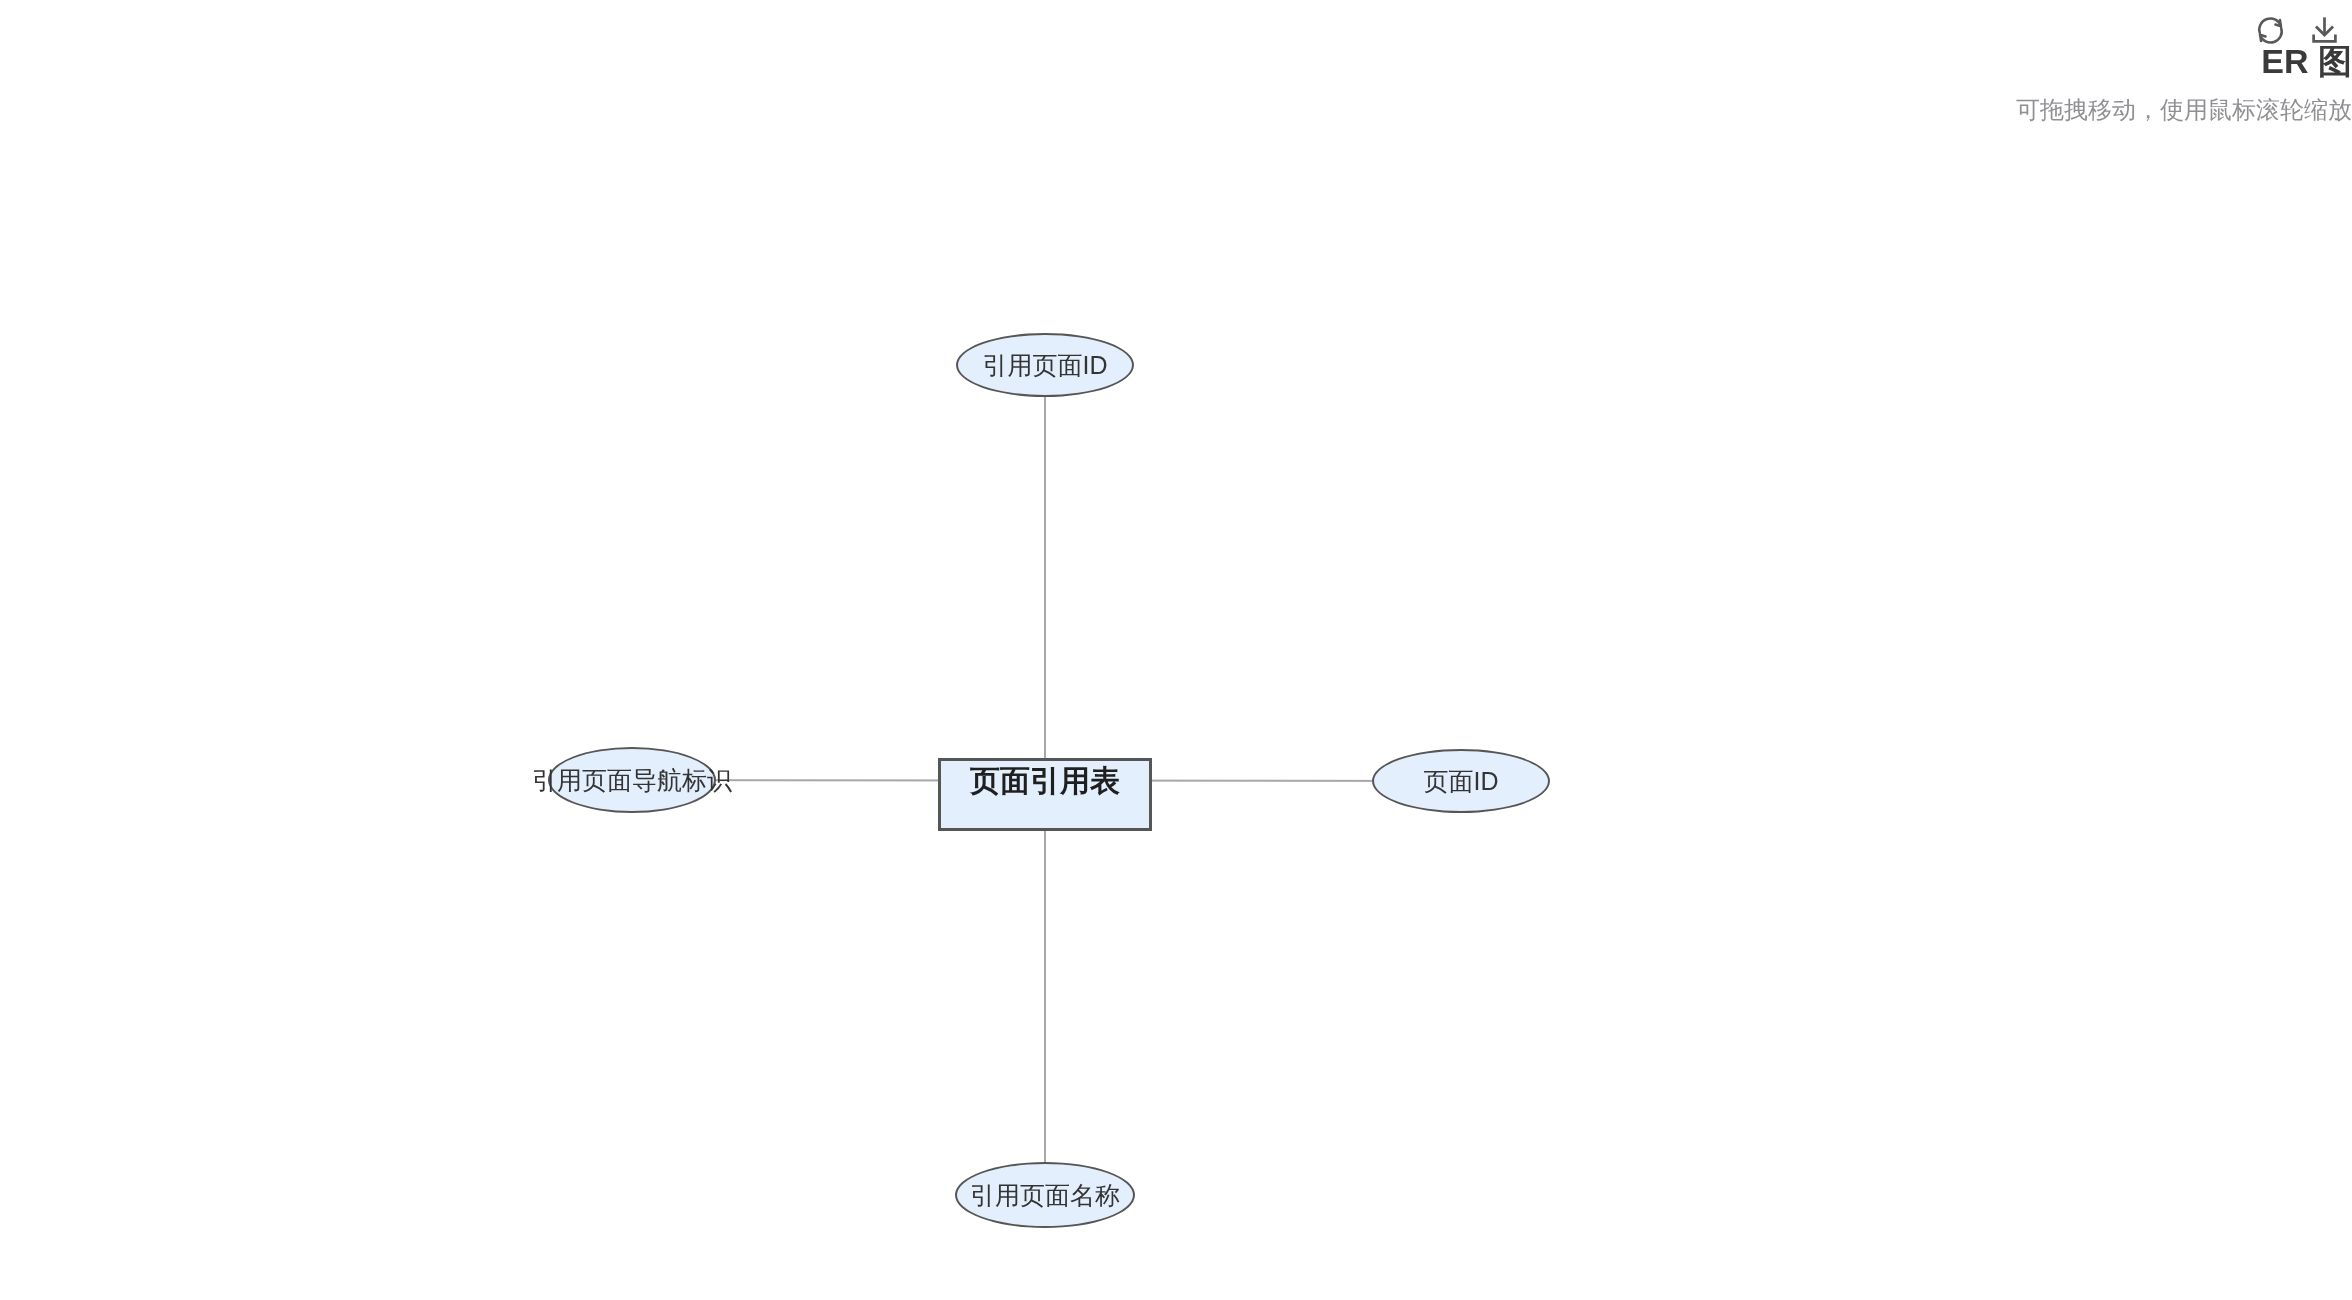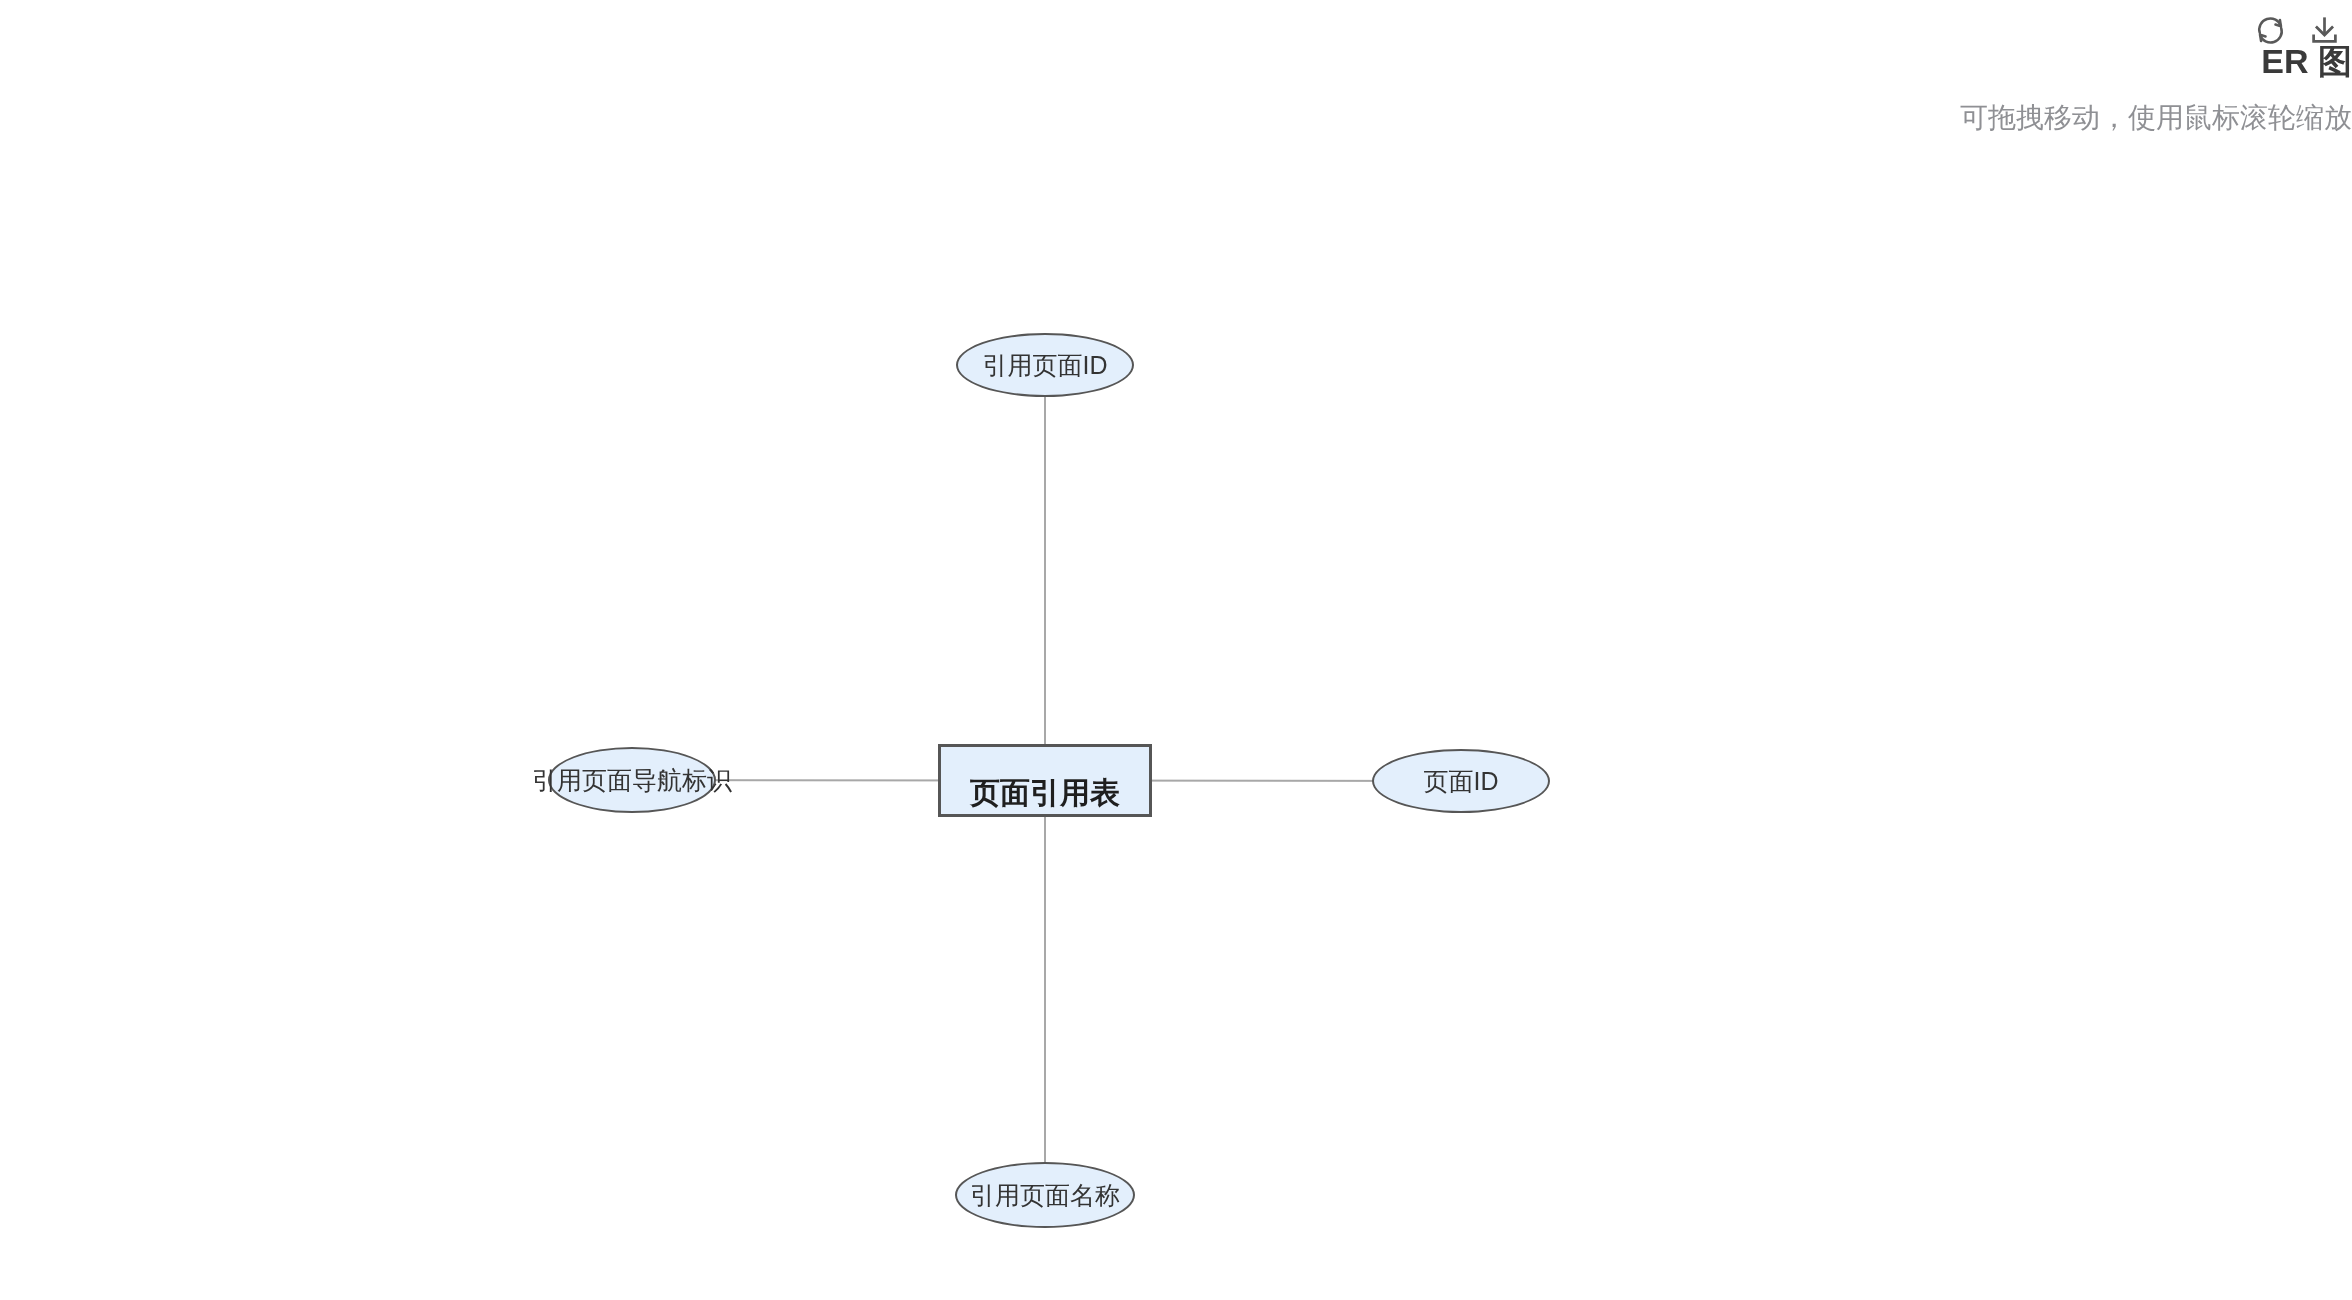--- a/index.html
+++ b/index.html
@@ -24,21 +24,21 @@
   
   .header{
     position:absolute;top:42px;left:0;right:0;
     text-align:right;pointer-events:none;
   }
   .header h1{
     margin:0;font-size:34px;line-height:38px;font-weight:700;
     color:var(--title-text);
   }
   .header p{
-    margin:24px 0 0;font-size:28px;line-height:28px;font-weight:400;
+    margin:16px 0 0;font-size:24px;line-height:28px;font-weight:400;
     color:var(--subtitle-text);
   }
   
   .toolbar{
     position:absolute;top:10px;right:8px;
     display:flex;gap:14px;align-items:center;
   }
   .icon-btn{
     width:40px;height:40px;padding:2px;
     background:none;border:none;outline:none;
@@ -51,21 +51,21 @@
     position:absolute;inset:0;cursor:grab;
   }
   .edge-layer{
     position:absolute;left:0;top:0;width:2352px;height:1300px;
   }
   .edge-layer line{stroke:var(--edge);stroke-width:2;}
   .entity-node{
     position:absolute;
     background:var(--node-fill);
     border:3px solid var(--node-border);
-    display:flex;align-items:flex-end;justify-content:center;
+    display:flex;align-items:flex-start;justify-content:center;margin-top:14px;
   }
   .entity-node span{
     font-size:30px;font-weight:700;color:var(--entity-text);
     white-space:nowrap;
   }
   .attr-node{
     position:absolute;
     background:var(--node-fill);
     border:2px solid var(--node-border);
     border-radius:50%;

